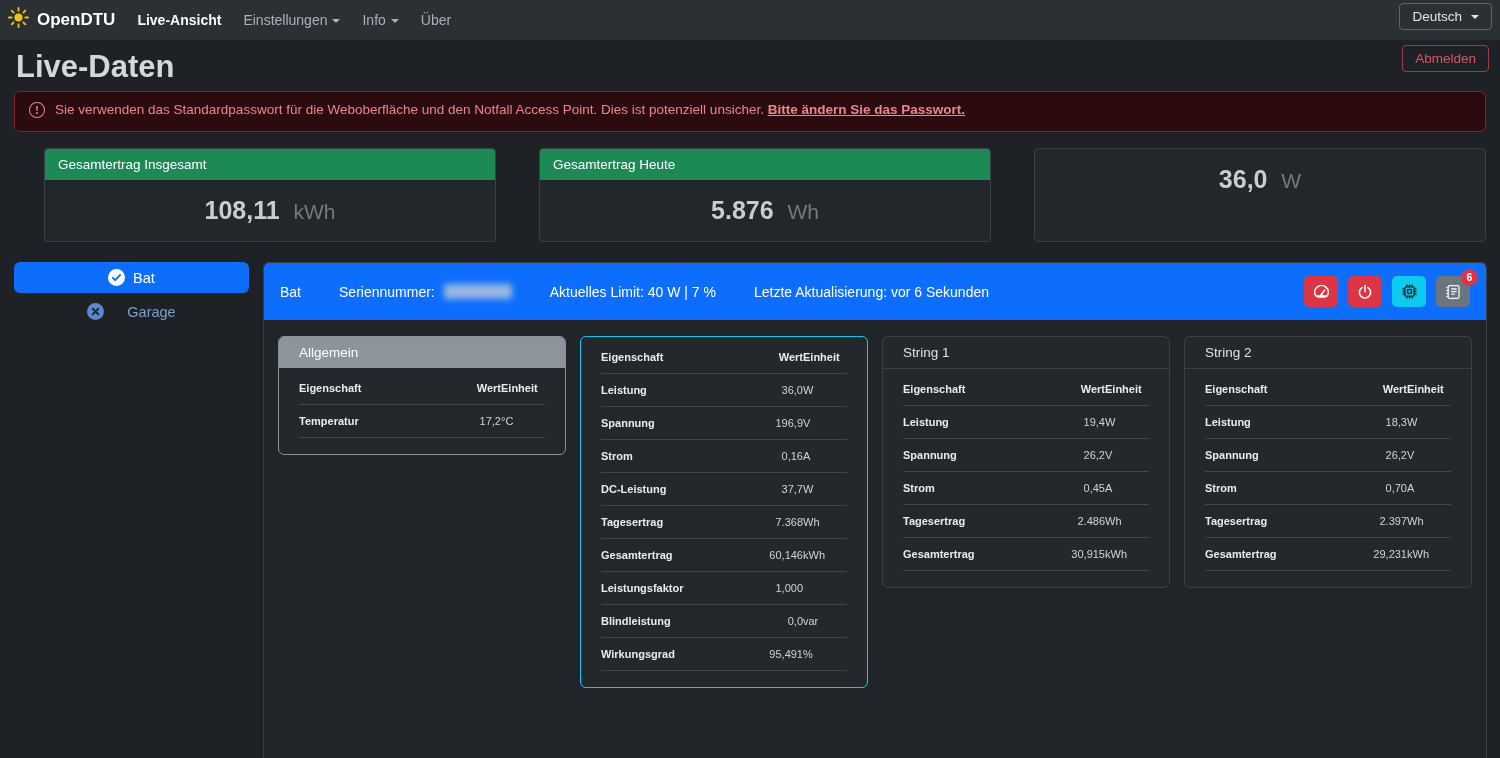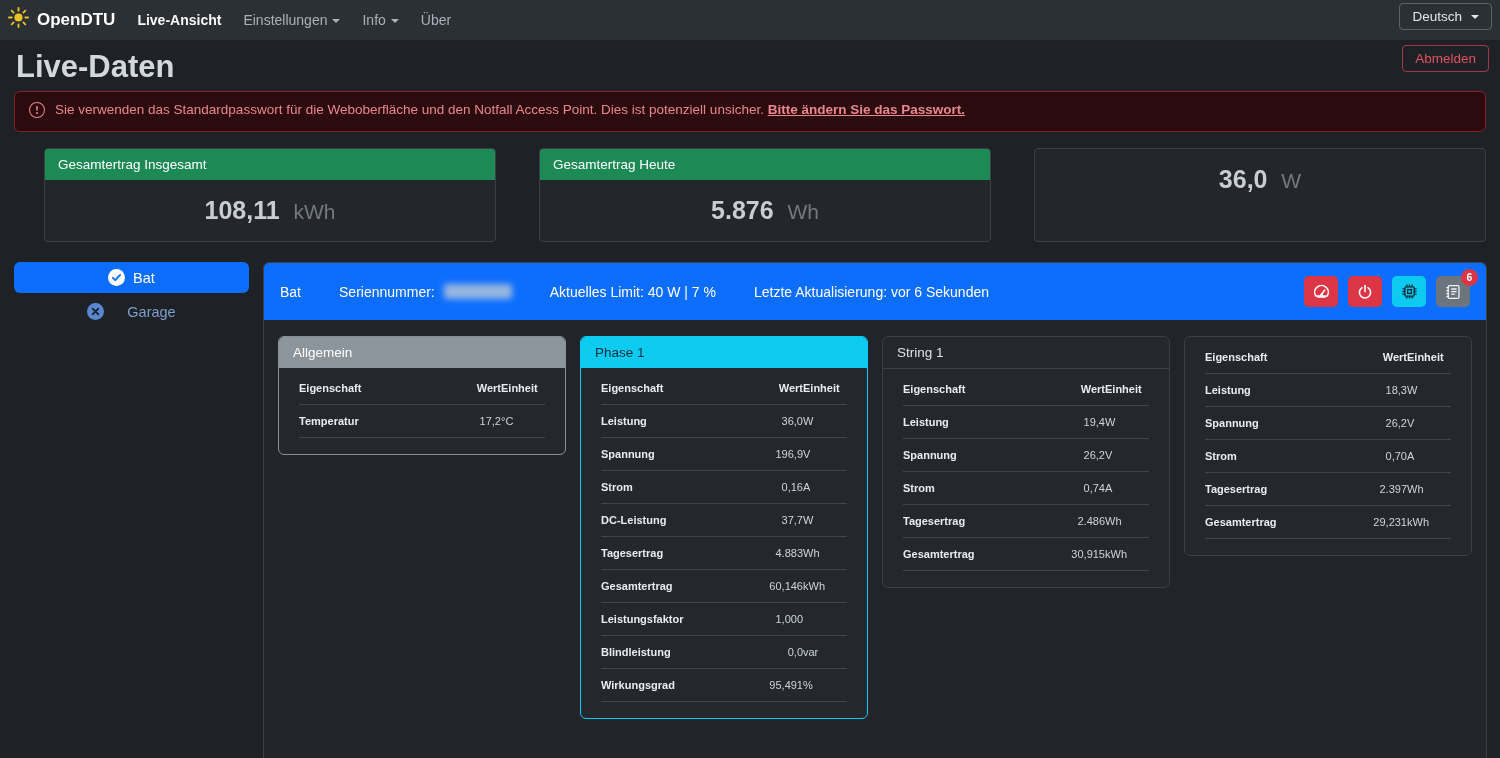--- a/index.html
+++ b/index.html
@@ -74,21 +74,21 @@
               position: relative; cursor: pointer; }
   .tool-btn.danger    { background: #dc3545; color: #fff; }
   .tool-btn.info      { background: #0dcaf0; color: #072d36; }
   .tool-btn.secondary { background: #6c757d; color: #f1f3f5; }
   .tool-badge { position: absolute; top: -7px; right: -8px; background: #dc3545; color: #fff;
                 font-size: 10.5px; font-weight: 700; width: 17px; height: 17px;
                 border-radius: 50%; line-height: 17px; text-align: center; }
   .inv-body { padding: 16px 14px; display: flex; gap: 14px; align-items: flex-start; }
   
   .data-card { width: 288px; flex-shrink: 0; border-radius: 6px; background: #24282c; }
-  .dc-hd { padding: 8px 14px; font-size: 13.5px; border-radius: 5px 5px 0 0; }
+  .dc-hd { padding: 8px 20px; font-size: 13.5px; border-radius: 5px 5px 0 0; }
   .data-card.secondary { border: 1px solid #878e95; }
   .data-card.secondary .dc-hd { background: #8d959c; color: #fff; }
   .data-card.info { border: 1px solid #0dcaf0; }
   .data-card.info .dc-hd { background: #0dcaf0; color: #09303a; }
   .data-card.dark { border: 1px solid #3a4047; }
   .data-card.dark .dc-hd { background: transparent; color: #dee2e6; border-bottom: 1px solid #3a4047; }
   .dc-bd { padding: 4px 20px 16px; }
   .dc-bd table { width: 100%; border-collapse: collapse; font-size: 11px; color: #ced4da; }
   .dc-bd th, .dc-bd td { padding: 10px 0; border-bottom: 1px solid #3f454b; }
   .dc-bd th { color: #e9ecef; font-weight: 700; }
@@ -266,21 +266,20 @@
                     <td class="col-prop">Temperatur</td>
                     <td class="col-val">17,2</td>
                     <td class="col-unit">°C</td>
                   </tr>
                 </tbody>
       </table>
     </div>
   </div>
 
   <div class="data-card info">
-    <div class="dc-hd">Phase 1</div>
     <div class="dc-bd">
       <table>
         <thead>
           <tr>
             <th class="col-prop">Eigenschaft</th>
             <th class="col-val">Wert</th>
             <th class="col-unit">Einheit</th>
           </tr>
         </thead>
         <tbody>
@@ -299,21 +298,21 @@
                     <td class="col-val">0,16</td>
                     <td class="col-unit">A</td>
                   </tr>
                   <tr>
                     <td class="col-prop">DC-Leistung</td>
                     <td class="col-val">37,7</td>
                     <td class="col-unit">W</td>
                   </tr>
                   <tr>
                     <td class="col-prop">Tagesertrag</td>
-                    <td class="col-val">4.883</td>
+                    <td class="col-val">7.368</td>
                     <td class="col-unit">Wh</td>
                   </tr>
                   <tr>
                     <td class="col-prop">Gesamtertrag</td>
                     <td class="col-val">60,146</td>
                     <td class="col-unit">kWh</td>
                   </tr>
                   <tr>
                     <td class="col-prop">Leistungsfaktor</td>
                     <td class="col-val">1,000</td>
@@ -351,39 +350,40 @@
                     <td class="col-val">19,4</td>
                     <td class="col-unit">W</td>
                   </tr>
                   <tr>
                     <td class="col-prop">Spannung</td>
                     <td class="col-val">26,2</td>
                     <td class="col-unit">V</td>
                   </tr>
                   <tr>
                     <td class="col-prop">Strom</td>
-                    <td class="col-val">0,74</td>
+                    <td class="col-val">0,45</td>
                     <td class="col-unit">A</td>
                   </tr>
                   <tr>
                     <td class="col-prop">Tagesertrag</td>
                     <td class="col-val">2.486</td>
                     <td class="col-unit">Wh</td>
                   </tr>
                   <tr>
                     <td class="col-prop">Gesamtertrag</td>
                     <td class="col-val">30,915</td>
                     <td class="col-unit">kWh</td>
                   </tr>
                 </tbody>
       </table>
     </div>
   </div>
 
   <div class="data-card dark">
+    <div class="dc-hd">String 2</div>
     <div class="dc-bd">
       <table>
         <thead>
           <tr>
             <th class="col-prop">Eigenschaft</th>
             <th class="col-val">Wert</th>
             <th class="col-unit">Einheit</th>
           </tr>
         </thead>
         <tbody>

